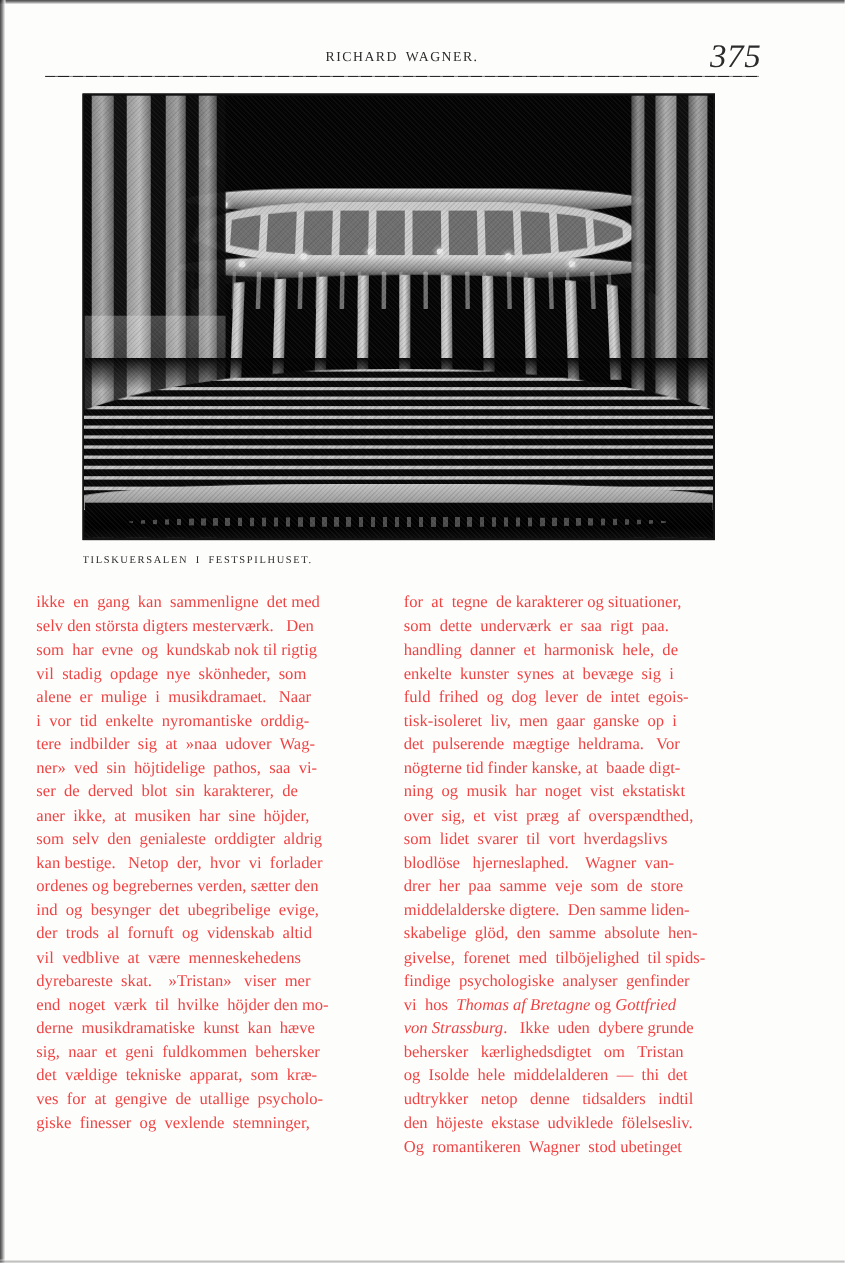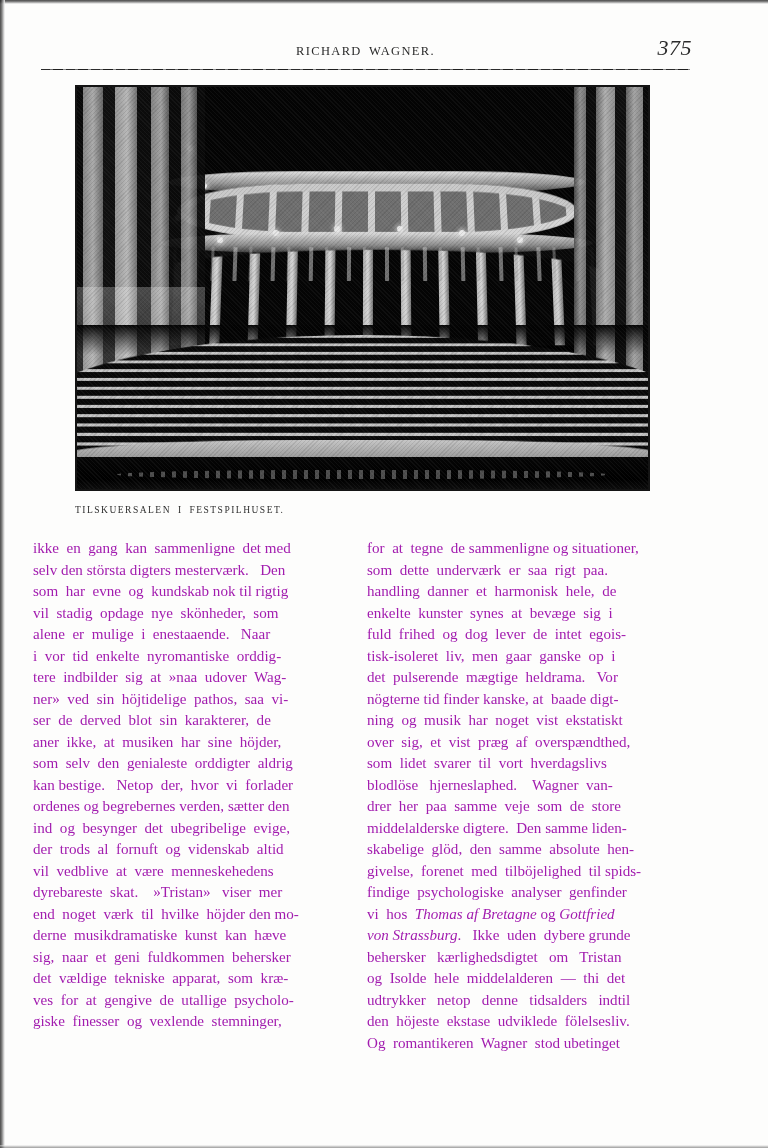--- a/index.html
+++ b/index.html
@@ -63,21 +63,21 @@
     font-size: 12.5px;
     letter-spacing: 1.35px;
     word-spacing: 3px;
     color: #2b2b2b;
   }
   .head-folio {
     position: absolute;
     right: -2px; top: -9px;
     font-family: "Liberation Serif", "DejaVu Serif", serif;
     font-style: italic;
-    font-size: 22px;
+    font-size: 30px;
     letter-spacing: 0.5px;
     color: #2b2b2b;
   }
   .head-rule {
     position: absolute;
     left: 41px; top: 69px;
     width: 649px;
     height: 1px;
     background: repeating-linear-gradient(to right,
        #2c2c2c 0px, #2c2c2c 9px, #6e6e6e 9px, #6e6e6e 12px,
@@ -268,21 +268,21 @@
     color: #2e2e2e;
   }
 
   
   .col {
     position: absolute;
     top: 538px;
     width: 322px;
     font-size: 15.1px;
     line-height: 21.5px;
-    color: #a21caf;
+    color: #ef4444;
     text-align: justify;
     text-align-last: left;
   }
   .col-left  { left: 33px; }
   .col-right { left: 367px; }
   .col p { margin: 0; }
   .col i { font-style: italic; }
   .tline { display: block; white-space: pre; }
 </style>
 </head>
@@ -337,21 +337,21 @@
   </div>
 
   <div class="caption">TILSKUERSALEN  I  FESTSPILHUSET.</div>
 
   <div class="col col-left">
     <p>
         <span class="tline">ikke  en  gang  kan  sammenligne  det med</span>
         <span class="tline">selv den största digters mesterværk.   Den</span>
         <span class="tline">som  har  evne  og  kundskab nok til rigtig</span>
         <span class="tline">vil  stadig  opdage  nye  skönheder,  som</span>
-        <span class="tline">alene  er  mulige  i  enestaaende.   Naar</span>
+        <span class="tline">alene  er  mulige  i  musikdramaet.   Naar</span>
         <span class="tline">i  vor  tid  enkelte  nyromantiske  orddig-</span>
         <span class="tline">tere  indbilder  sig  at  »naa  udover  Wag-</span>
         <span class="tline">ner»  ved  sin  höjtidelige  pathos,  saa  vi-</span>
         <span class="tline">ser  de  derved  blot  sin  karakterer,  de</span>
         <span class="tline">aner  ikke,  at  musiken  har  sine  höjder,</span>
         <span class="tline">som  selv  den  genialeste  orddigter  aldrig</span>
         <span class="tline">kan bestige.   Netop  der,  hvor  vi  forlader</span>
         <span class="tline">ordenes og begrebernes verden, sætter den</span>
         <span class="tline">ind  og  besynger  det  ubegribelige  evige,</span>
         <span class="tline">der  trods  al  fornuft  og  videnskab  altid</span>
@@ -360,21 +360,21 @@
         <span class="tline">end  noget  værk  til  hvilke  höjder den mo-</span>
         <span class="tline">derne  musikdramatiske  kunst  kan  hæve</span>
         <span class="tline">sig,  naar  et  geni  fuldkommen  behersker</span>
         <span class="tline">det  vældige  tekniske  apparat,  som  kræ-</span>
         <span class="tline">ves  for  at  gengive  de  utallige  psycholo-</span>
         <span class="tline">giske  finesser  og  vexlende  stemninger,</span>
       </p>
   </div>
   <div class="col col-right">
     <p>
-        <span class="tline">for  at  tegne  de sammenligne og situationer,</span>
+        <span class="tline">for  at  tegne  de karakterer og situationer,</span>
         <span class="tline">som  dette  underværk  er  saa  rigt  paa.</span>
         <span class="tline">handling  danner  et  harmonisk  hele,  de</span>
         <span class="tline">enkelte  kunster  synes  at  bevæge  sig  i</span>
         <span class="tline">fuld  frihed  og  dog  lever  de  intet  egois-</span>
         <span class="tline">tisk-isoleret  liv,  men  gaar  ganske  op  i</span>
         <span class="tline">det  pulserende  mægtige  heldrama.   Vor</span>
         <span class="tline">nögterne tid finder kanske, at  baade digt-</span>
         <span class="tline">ning  og  musik  har  noget  vist  ekstatiskt</span>
         <span class="tline">over  sig,  et  vist  præg  af  overspændthed,</span>
         <span class="tline">som  lidet  svarer  til  vort  hverdagslivs</span>

